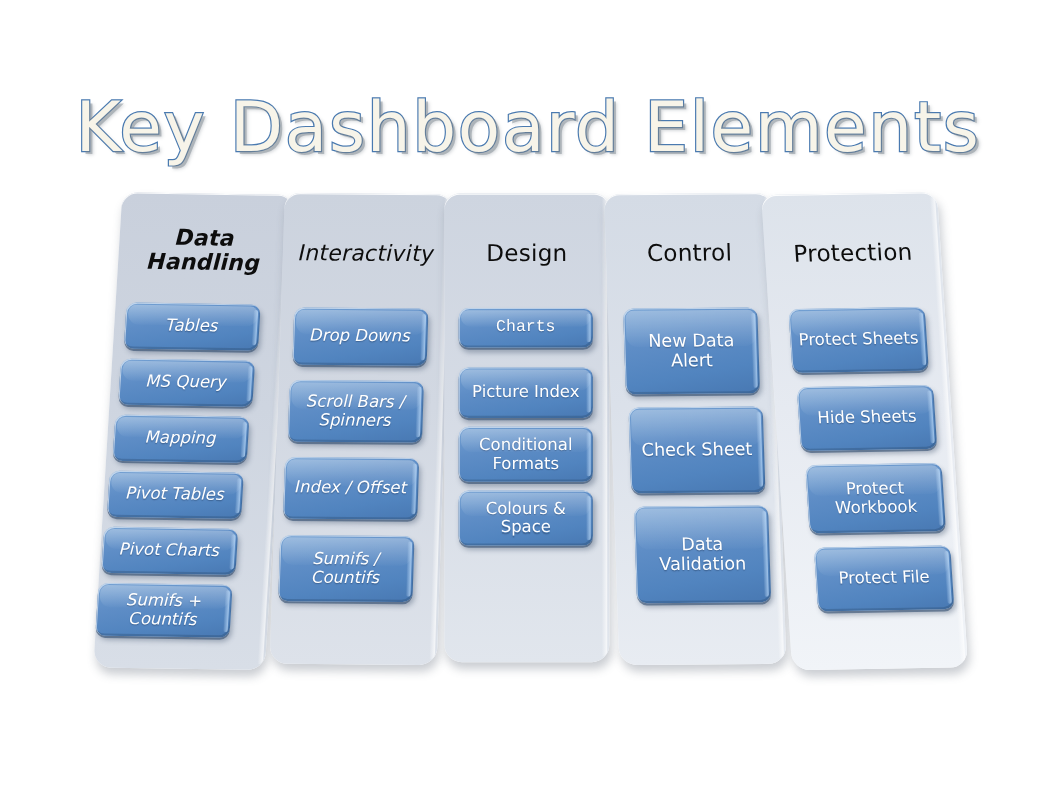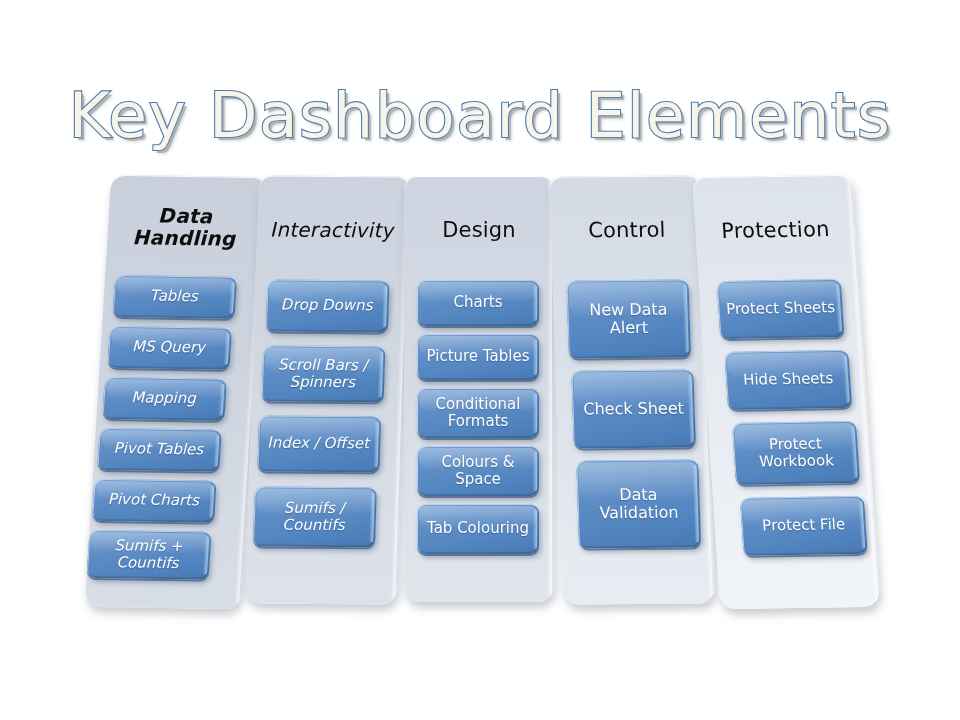--- a/index.html
+++ b/index.html
@@ -210,34 +210,31 @@
     <div class="btn" style="left:8px; top:240px; width:122px; height:56px;">
       <span class="lbl">Index / Offset</span>
     </div>
     <div class="btn" style="left:6px; top:311px; width:122px; height:60px;">
       <span class="lbl">Sumifs / Countifs</span>
     </div>
   </div>
 
   <div class="column" id="col-2">
     <div class="col-header">Design</div>
-    <div class="btn" style="left:13px; top:104px; width:122px; height:46px;">
+    <div class="btn" style="left:13px; top:104px; width:122px; height:36px;font-family:Liberation Mono, monospace;">
       <span class="lbl">Charts</span>
     </div>
     <div class="btn" style="left:13px; top:158px; width:122px; height:46px;">
-      <span class="lbl">Picture Tables</span>
+      <span class="lbl">Picture Index</span>
     </div>
     <div class="btn" style="left:13px; top:212px; width:122px; height:50px;">
       <span class="lbl">Conditional Formats</span>
     </div>
     <div class="btn" style="left:13px; top:270px; width:122px; height:50px;">
       <span class="lbl">Colours &amp; Space</span>
-    </div>
-    <div class="btn" style="left:13px; top:328px; width:122px; height:50px;">
-      <span class="lbl">Tab Colouring</span>
     </div>
   </div>
 
   <div class="column" id="col-3">
     <div class="col-header">Control</div>
     <div class="btn" style="left:14px; top:104px; width:122px; height:78px;">
       <span class="lbl">New Data Alert</span>
     </div>
     <div class="btn" style="left:16px; top:194px; width:122px; height:78px;">
       <span class="lbl">Check Sheet</span>

